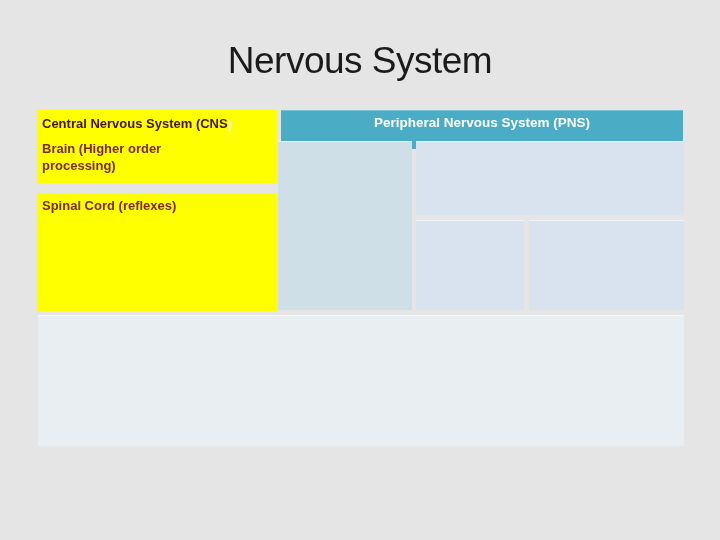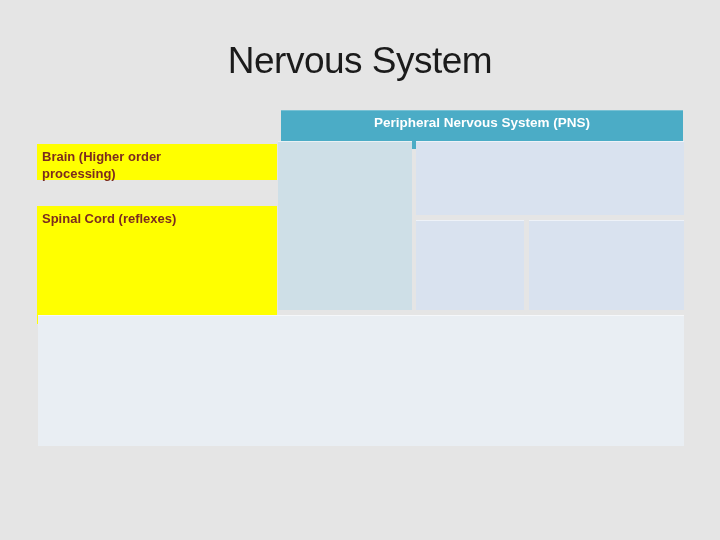--- a/index.html
+++ b/index.html
@@ -30,22 +30,22 @@
     padding: 6px 0 0 5px;
     font-size: 13px; font-weight: 700; color: #441509;
     white-space: nowrap; overflow: hidden;
   }
   .cns-header .paren { color: #fbfbd6; }
 
   .cns-row {
     font-size: 13px; font-weight: 700; color: #7B2B1F;
     line-height: 1.32; white-space: pre-line;
   }
-  .cns-row-brain  { left: 37px; top: 144px; width: 240px; height: 36px;  padding: 4px 0 0 5px; }
-  .cns-row-spinal { left: 37px; top: 193px; width: 240px; height: 118px; padding: 4px 0 0 5px; margin-top: 13px; }
+  .cns-row-brain  { left: 37px; top: 136px; width: 240px; height: 47px;  padding: 4px 0 0 5px; }
+  .cns-row-spinal { left: 37px; top: 193px; width: 240px; height: 118px; padding: 4px 0 0 5px; }
 
   .pns-header {
     left: 281px; top: 110px; width: 402px; height: 39px;
     background: #4BACC6;
     color: #ffffff; font-size: 13.5px; font-weight: 700;
     text-align: center; padding-top: 5px;
     box-shadow: inset 0 1px 0 rgba(255,255,255,0.25);
   }
 
   .placeholder-box { position: absolute; box-shadow: inset 0 1px 0 rgba(255,255,255,0.55); }
@@ -55,20 +55,21 @@
   .box-pns-right   { left: 529px; top: 220px; width: 155px; height: 90px;  background: #D9E2EF; }
   .bottom-panel    { left: 38px;  top: 315px; width: 646px; height: 131px; background: #E9EEF3; }
 </style>
 </head>
 <body>
 
 <div class="slide">
 
   <div class="slide-title">Nervous System</div>
 
+  <div class="cell yellow-bg cns-header"><span>Central Nervous System (CNS</span><span class="paren">)</span></div>
 
   <div class="cell yellow-bg cns-row cns-row-brain">Brain (Higher order
 processing)</div>
 
   <div class="cell yellow-bg cns-row cns-row-spinal">Spinal Cord (reflexes)</div>
 
   <div class="cell pns-header">Peripheral Nervous System (PNS)</div>
 
   <div class="placeholder-box box-cns-middle"></div>
 

